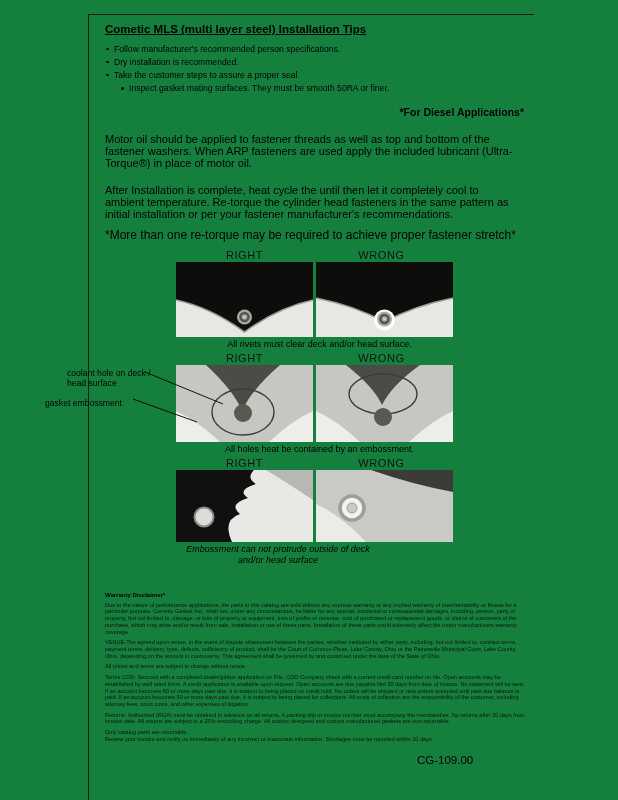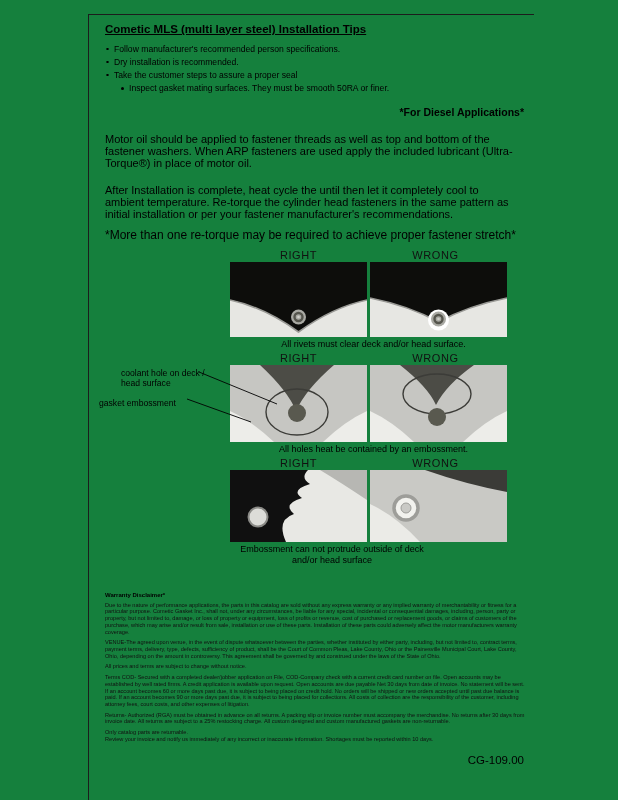--- a/index.html
+++ b/index.html
@@ -15,38 +15,38 @@
   .title { font-size:11.5px; line-height:14px; font-weight:bold; text-decoration:underline; margin:0 0 7px 0; }
   .tips { font-size:8.6px; line-height:13px; }
   .b1 { position:relative; padding-left:9px; }
   .b1::before { content:""; position:absolute; left:1px; top:4.6px; width:2.8px; height:2.8px; border:0.9px solid #000; border-radius:50%; box-sizing:border-box; }
   .b2 { position:relative; padding-left:9px; margin-left:15px; }
   .b2::before { content:""; position:absolute; left:1px; top:4.8px; width:3.2px; height:3.2px; background:#000; border-radius:50%; }
   .diesel-h { font-size:10.5px; font-weight:bold; margin:11px 0 7px 0;text-align:right; }
   .para { font-size:11px; line-height:11.8px; margin:16px 0 8px 0; width:410px; }
   .note { font-size:12px; line-height:12px; margin:0 0 8px 0; }
 
-  .diag-block { width:285px; margin-left:110px; position:relative;padding-left:15px; }
+  .diag-block { width:285px; margin-left:56px; position:relative;padding-left:15px; }
   .diag-labels { display:flex; }
   .diag-labels span { width:137px; text-align:center; font-size:11px; line-height:13px; letter-spacing:0.6px; color:#111; }
   .diag-images { display:flex; gap:3px; }
   .diag-images svg { display:block; }
   .diag-caption { font-size:9px; line-height:11px; margin:2px 0 2px 2px;text-align:center; }
-  .cap3 { width:200px; }
+  .cap3 { width:200px;font-style:italic; }
 
   .ann { position:absolute; font-size:8.6px; line-height:10px; color:#000; }
   .ann1 { left:-94px; top:16px; width:84px; }
   .ann2 { left:-116px; top:46px; width:92px; }
   .ann-lines { position:absolute; left:-116px; top:0; pointer-events:none; }
 
   .disc { width:420px; }
   .disc-h { font-size:6px; line-height:7px; font-weight:bold; margin:26px 0 3px 0; }
   .disc p { font-size:5.6px; line-height:6.7px; margin:0 0 4px 0; color:#111; }
   .disc p.tight { margin:0; }
-  .footer-code { font-size:11.5px; margin:12px 0 0 312px;text-align:right; }
+  .footer-code { font-size:11.5px; margin:12px 0 0 312px; }
 </style>
 </head>
 <body>
 
 <div class="page">
   <div class="frame">
 
     <div class="title">Cometic MLS (multi layer steel) Installation Tips</div>
 
     <div class="tips">

